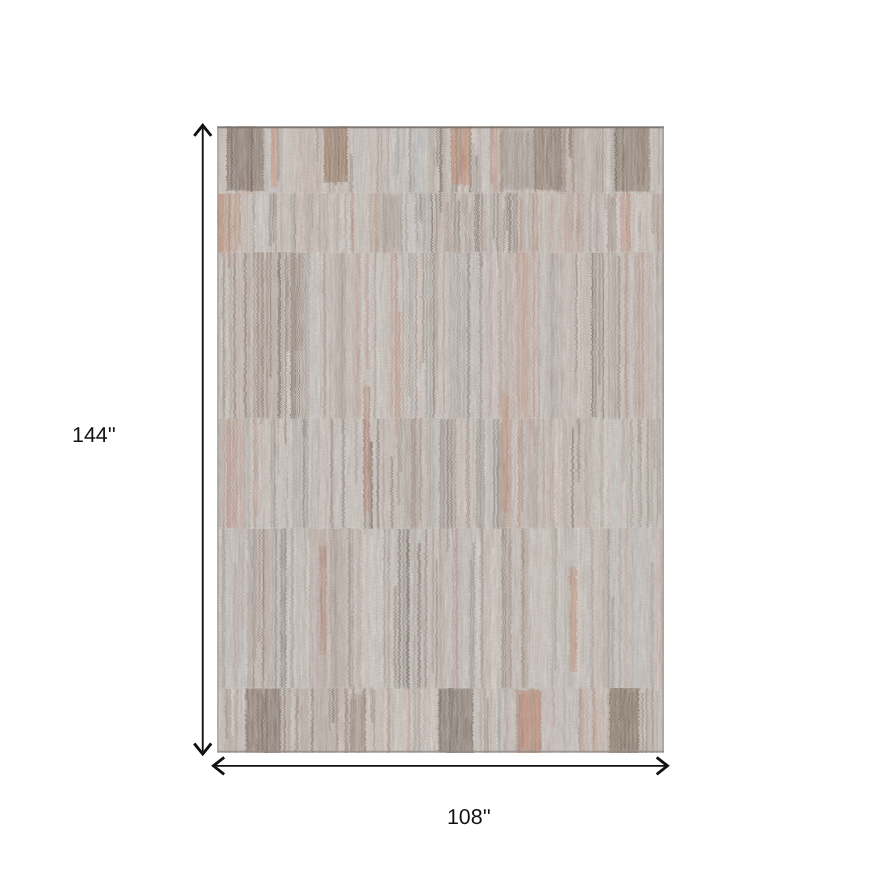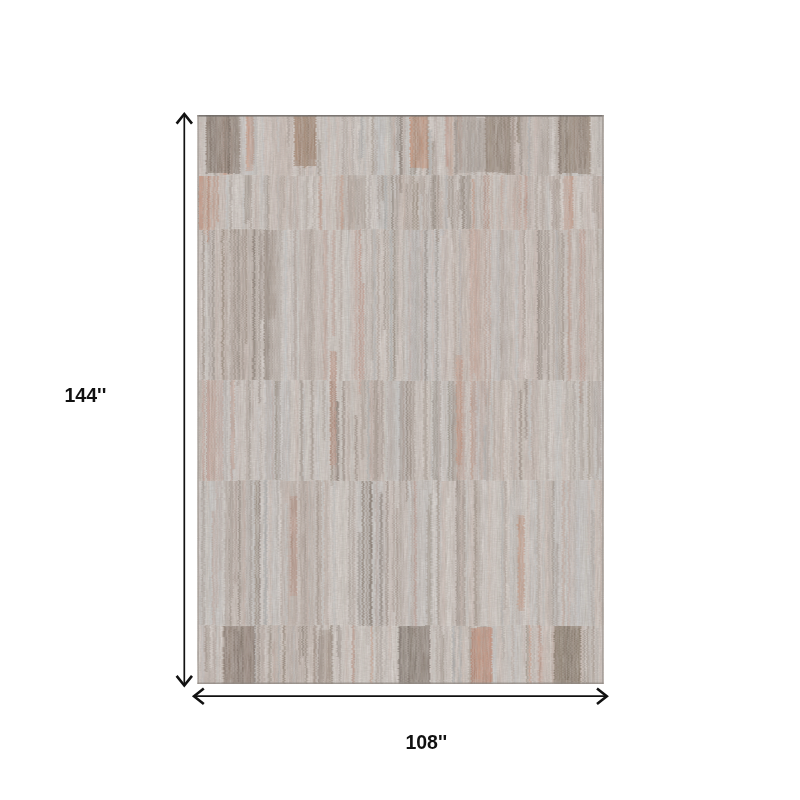--- a/index.html
+++ b/index.html
@@ -1,16 +1,16 @@
 <!DOCTYPE html>
 <html><head>
 <meta charset="utf-8">
 <style>
   html, body { margin: 0; padding: 0; background: #ffffff; width: 800px; height: 800px; overflow: hidden; }
-  .stage { position: relative; width: 800px; height: 800px; font-family: "Liberation Sans", sans-serif; font-weight: bold; }
+  .stage { position: relative; width: 800px; height: 800px; font-family: "Liberation Sans", sans-serif; }
   svg { position: absolute; left: 0; top: 0; }
 </style>
 </head>
 <body>
 <div class="stage">
 <svg width="800" height="800" viewBox="0 0 800 800">
   <defs>
     <clipPath id="rugclip">
           <rect x="0" y="0" width="406.0" height="569.0"></rect>
         </clipPath>

